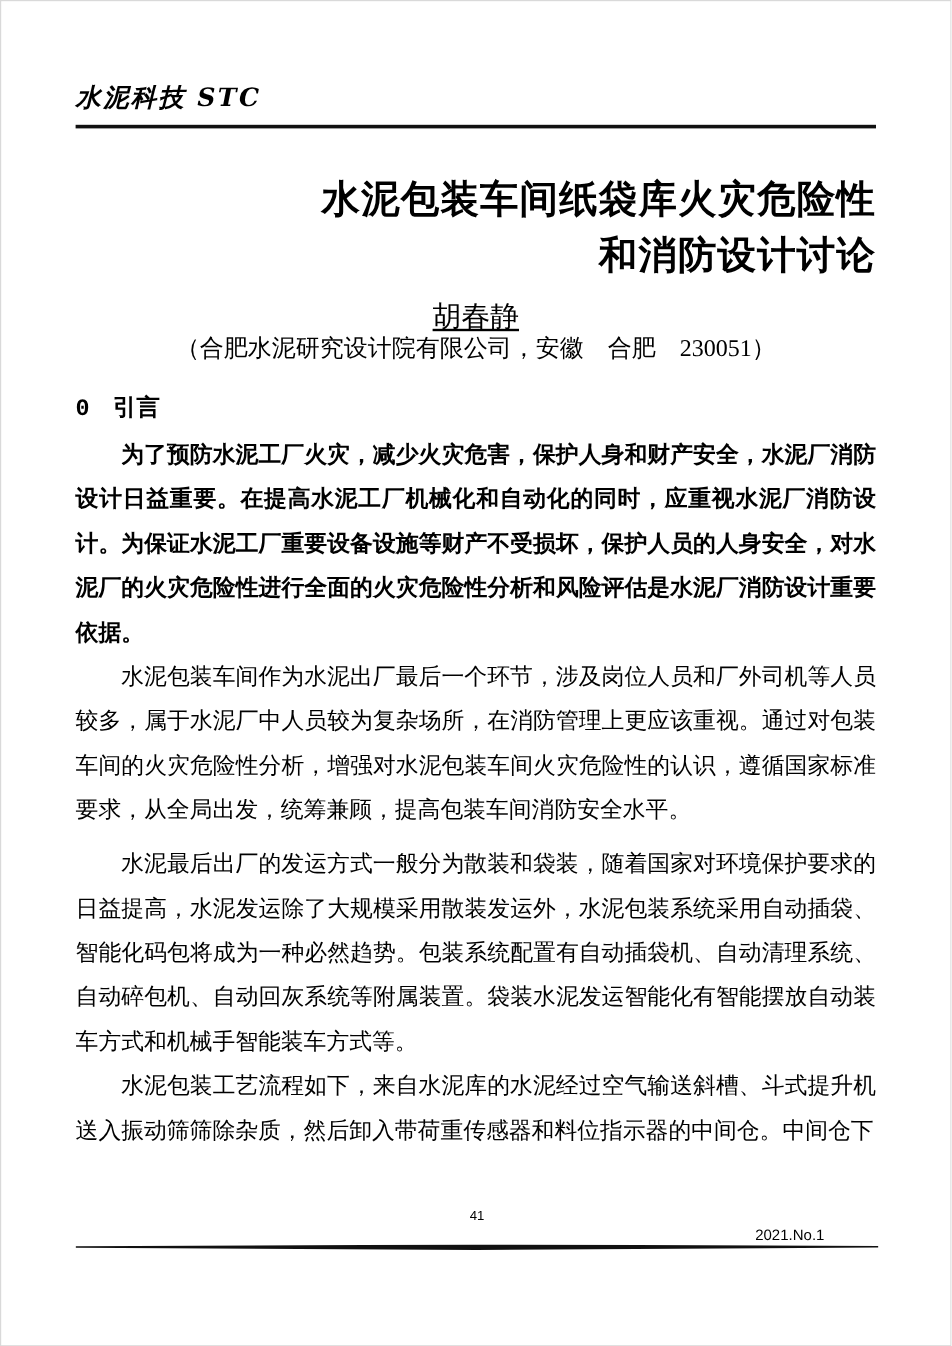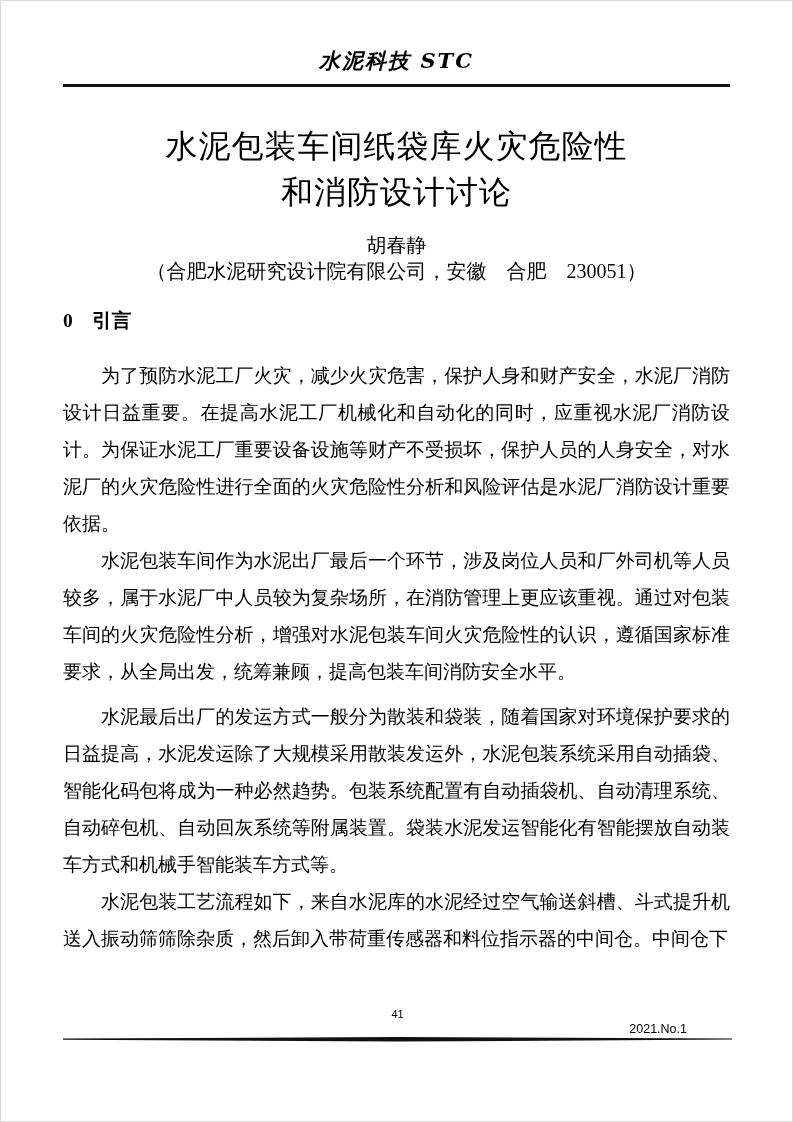--- a/index.html
+++ b/index.html
@@ -11,78 +11,78 @@
     background: #ffffff;
     border: 1px solid #d9d9d9;
     box-sizing: border-box;
     padding: 0 62px;
     overflow: hidden;
     color: #000000;
     font-family: "Liberation Serif", "DejaVu Serif", serif;
   }
 
   .journal-header {
-    padding-top: 46px;
-    text-align: center;
+    padding-top: 66px;
     font-family: "DejaVu Serif", serif;
     font-style: italic;
     font-weight: bold;
     font-size: 21px;
     line-height: 28px;
     letter-spacing: 2px;
   }
 
   .header-rule {
     margin-top: 9px;
     height: 2.5px;
     background: #111111;
   }
 
   .article-title {
     margin: 36px 0 0 0;
-    text-align: center;
+    text-align: right;
     font-family: "Liberation Sans", "DejaVu Sans", sans-serif;
-    font-weight: normal;
+    font-weight: bold;
     font-size: 32px;
     line-height: 46px;
     letter-spacing: 1px;
   }
 
   .author {
     margin-top: 18px;
     text-align: center;
-    font-size: 20px;
+    font-size: 24px;
     line-height: 24px;
+    text-decoration: underline;
   }
 
   .affiliation {
     margin-top: 0;
     text-align: center;
     font-size: 20px;
     line-height: 28px;
   }
 
   .sec-heading {
     margin: 24px 0 0 0;
-    font-family: Liberation Serif, serif;
+    font-family: Liberation Mono, monospace;
     font-weight: bold;
     font-size: 19.5px;
     line-height: 24px;
   }
   .sec-heading.h1 { margin-top: 8px; line-height: 26px; }
   .sec-heading.h11 { margin-top: 14px; line-height: 26px; }
 
   .body-p {
     margin: 0;
     font-size: 19px;
     line-height: 37px;
     text-align: justify;
     text-indent: 2em;
   }
-  .body-p.first { margin-top: 24px; }
+  .body-p.first { margin-top: 8px; font-weight: bold; }
   .body-p.after-heading { margin-top: 8px; }
 
   .footer-rule {
     position: absolute;
     left: 62px;
     top: 1036px;
     width: 669px;
     height: 5px;
   }
   .footer-page-number {

